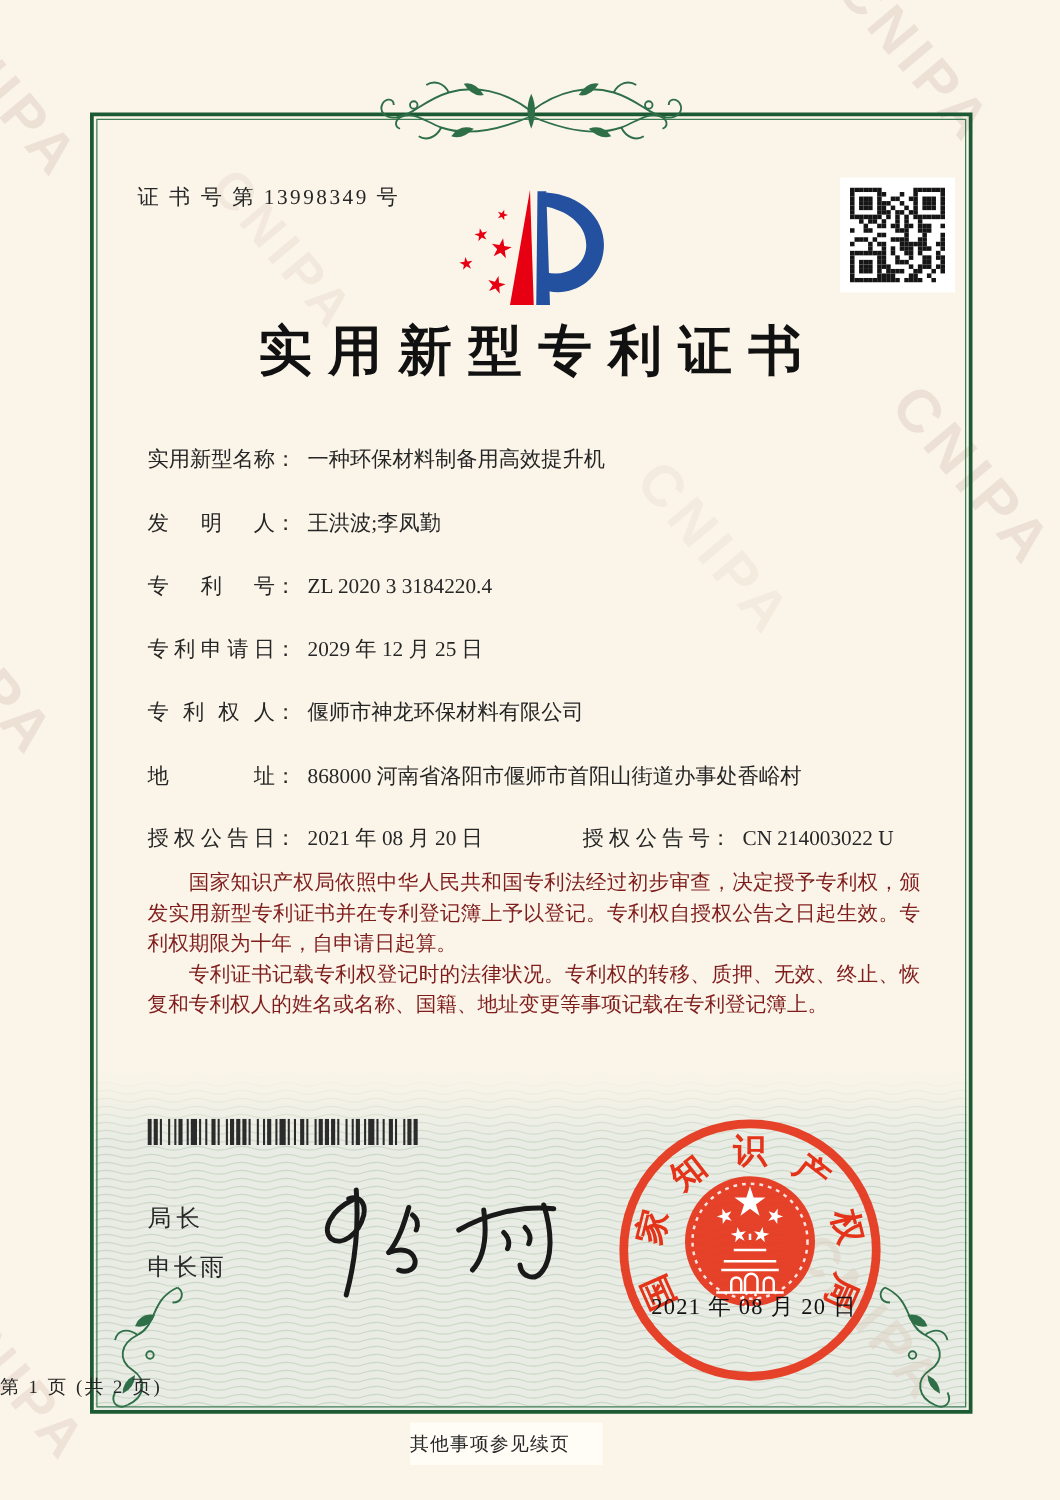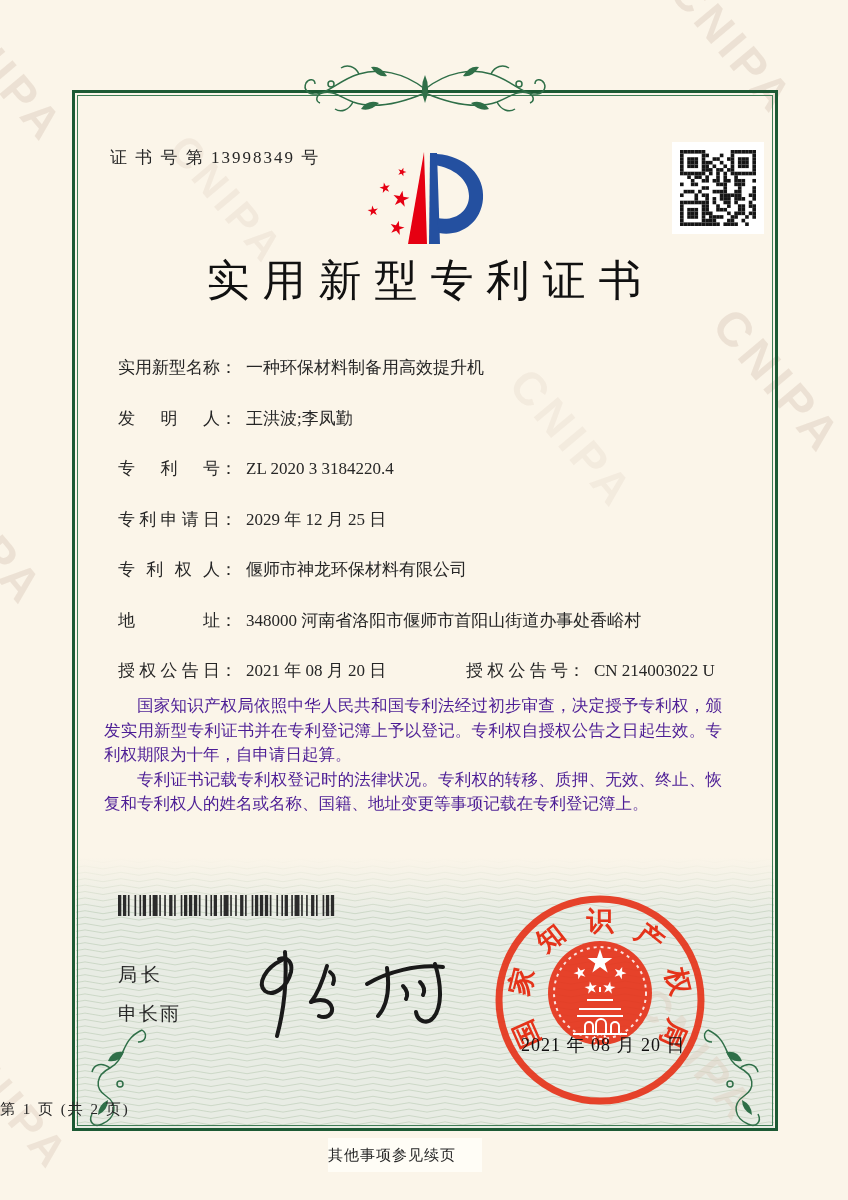--- a/index.html
+++ b/index.html
@@ -40,31 +40,31 @@
   .frame{left:72px;top:90px;width:706px;height:1041px;border:3px solid var(--frame-green);z-index:1}
   .frame-in{position:absolute;left:2px;top:2px;right:2px;bottom:2px;border:1px solid var(--frame-inner)}
 
   .content{z-index:2}
 
   .cert-no{left:110px;top:146px;font-size:17px;letter-spacing:2px;z-index:2}
 
   #logo{left:352px;top:146px;z-index:2}
   #qr{left:672px;top:142px;width:92px;height:92px;background:#fff;padding:8px;z-index:2}
 
-  .title{left:0;right:0;top:252px;text-align:center;font-size:43px;font-weight:normal;
+  .title{left:0;right:0;top:252px;text-align:center;font-size:43px;font-weight:bold;
     letter-spacing:13px;text-indent:13px;z-index:2;color:#111}
 
   .fields{left:118px;top:356px;width:630px;z-index:2;font-size:17px}
   .f-row{position:relative;height:24px;margin-bottom:26.5px;white-space:nowrap}
   .f-label{display:inline-block;width:102px;text-align:justify;text-align-last:justify;vertical-align:bottom}
   .f-colon{margin-right:9px}
   .f-group2{position:absolute;left:348px;top:0}
 
-  .body-text{left:104px;top:694px;width:618px;z-index:2;font-size:16.5px;line-height:24.6px;
-    text-align:justify;color:#4c1d95}
+  .body-text{left:118px;top:694px;width:618px;z-index:2;font-size:16.5px;line-height:24.6px;
+    text-align:justify;color:#7f1d1d}
   .body-text p{text-indent:2em}
 
   #barcode{left:118px;top:895px;z-index:2}
   .director-label{left:118px;top:962px;font-size:19px;letter-spacing:4px;z-index:2}
   .director-name{left:118px;top:1001px;font-size:19px;letter-spacing:2px;z-index:2}
   #signature{left:235px;top:928px;z-index:2}
   #signature path{stroke:#191919;stroke-width:4;fill:none;stroke-linecap:round;stroke-linejoin:round}
 
   .seal-wrap{left:487px;top:888px;width:226px;height:226px;z-index:3}
   .seal-wrap svg{position:absolute;left:0;top:0}
@@ -447,21 +447,21 @@
   <div class="f-row">
     <span class="f-label">专利号</span><span class="f-colon">：</span><span>ZL 2020 3 3184220.4</span>
   </div>
   <div class="f-row">
     <span class="f-label">专利申请日</span><span class="f-colon">：</span><span>2029 年 12 月 25 日</span>
   </div>
   <div class="f-row">
     <span class="f-label">专利权人</span><span class="f-colon">：</span><span>偃师市神龙环保材料有限公司</span>
   </div>
   <div class="f-row">
-    <span class="f-label">地址</span><span class="f-colon">：</span><span>348000 河南省洛阳市偃师市首阳山街道办事处香峪村</span>
+    <span class="f-label">地址</span><span class="f-colon">：</span><span>868000 河南省洛阳市偃师市首阳山街道办事处香峪村</span>
   </div>
   <div class="f-row">
     <span class="f-label">授权公告日</span><span class="f-colon">：</span><span>2021 年 08 月 20 日</span>
     <span class="f-group2">
       <span class="f-label">授权公告号</span><span class="f-colon">：</span><span>CN 214003022 U</span>
     </span>
   </div>
 </div>
 
 <div class="body-text abs">

